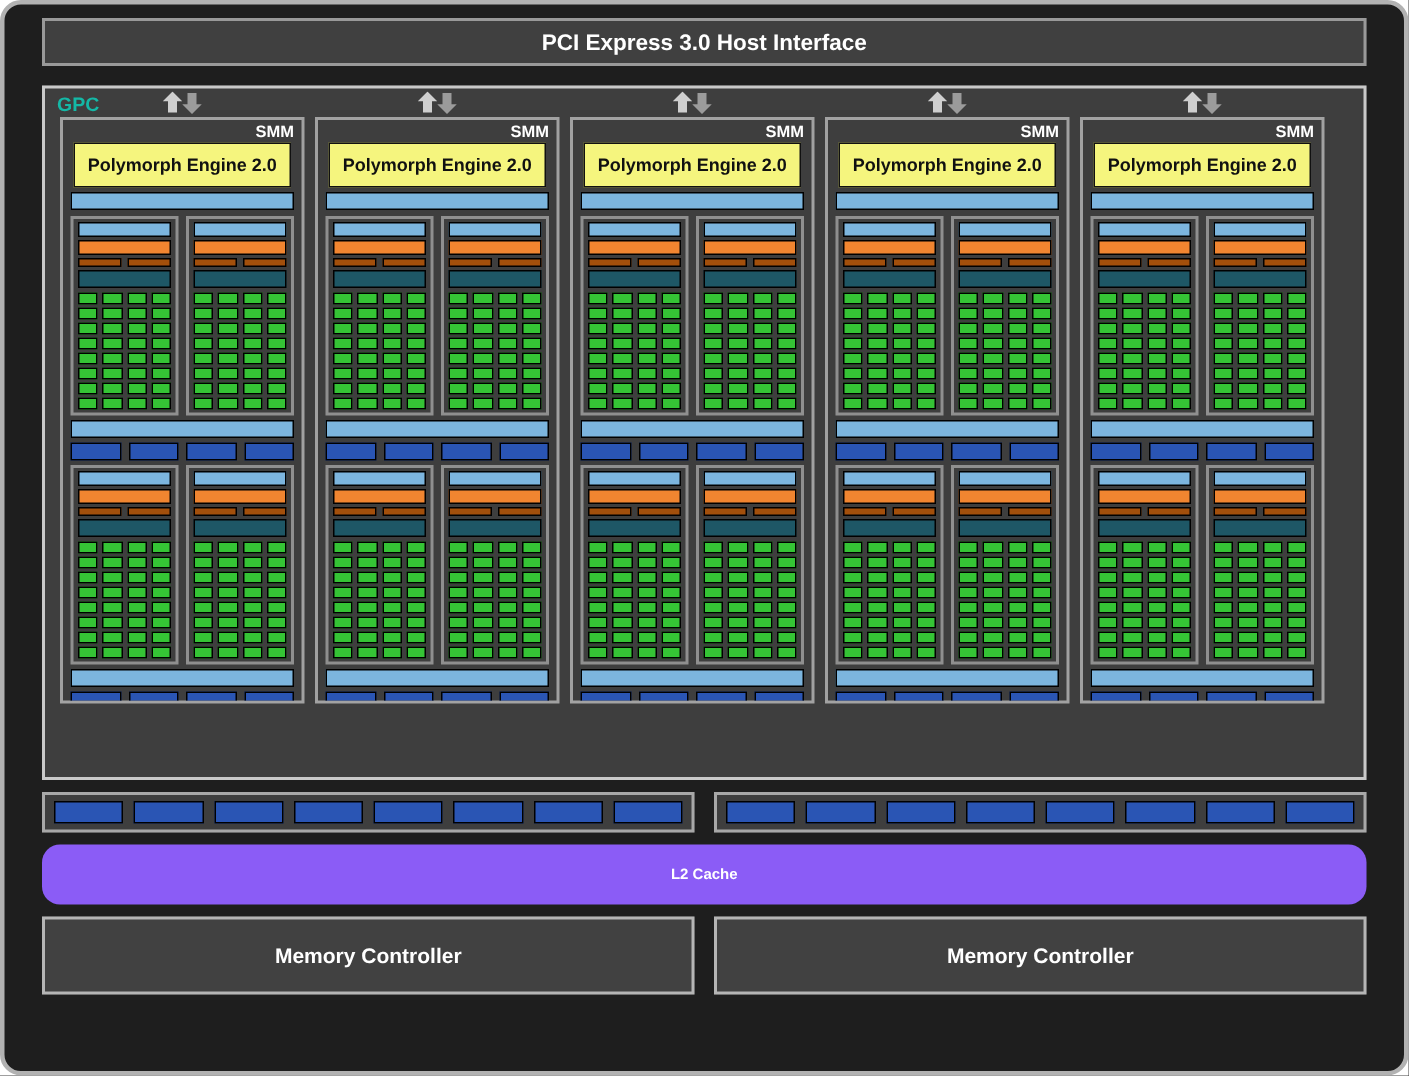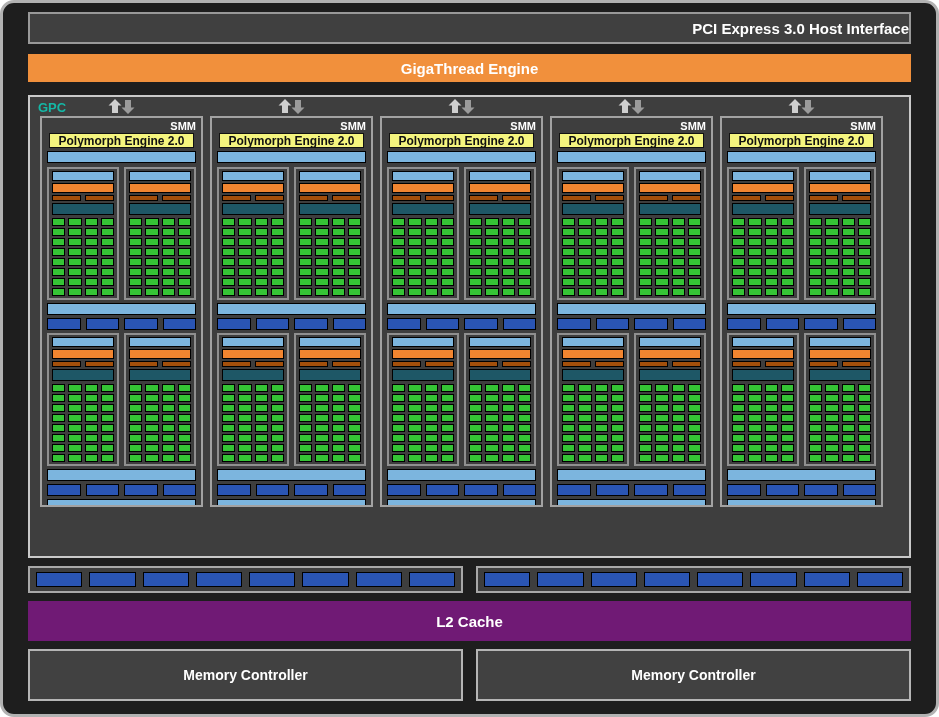--- a/index.html
+++ b/index.html
@@ -17,21 +17,21 @@
     border-radius: 14px;
     overflow: hidden;
   }
   .bar-dark {
     margin: 9px 25px 0 25px;
     height: 32px;
     background: #404040;
     border: 2px solid #999999;
     color: #ffffff;
     font-size: 15px;
-    display: flex; align-items: center; justify-content: flex-end;
+    display: flex; align-items: center; justify-content: center;
   }
   .bar-orange {
     margin: 10px 25px 0 25px;
     height: 28px;
     background: #F1903C;
     color: #ffffff;
     font-size: 15px;
     display: flex; align-items: center; justify-content: center;
   }
   .gpc {
@@ -75,21 +75,21 @@
     border: 2px solid #a2a2a2;
     padding: 0 5px;
     overflow: hidden;
   }
   .smm-label {
     color: #ffffff; font-size: 11px;
     padding: 2px 0 1px 2px; height: 15px;
   }
   .poly-bar {
     margin: 0 2px 3px 2px;
-    height: 15px;
+    height: 30px;
     background: #F5F57E;
     border: 1px solid #111111;
     color: #111111; font-size: 12px;
     display: flex; align-items: center; justify-content: center;
   }
   .hbar { border: 1px solid #000000; }
   .hbar.light  { background: #7CB5DE; height: 12px; }
   .ibuf { margin-bottom: 4px; }
   .mid-light { margin: 3px 0; }
   .half { display: flex; gap: 5px; }
@@ -125,23 +125,23 @@
     flex: 1; height: 27px;
     background: #3E3E3E;
     border: 2px solid #a8a8a8;
     display: flex; gap: 7px;
     padding: 4px 6px;
   }
   .rop-unit { flex: 1; background: #2A55B4; border: 1px solid #000000; }
   .l2-bar {
     margin: 8px 25px 0 25px;
     height: 40px;
-    background: #701a75;
-    color: #ffffff; font-size: 15px;
-    display: flex; align-items: center; justify-content: center;
+    background: #8b5cf6;
+    color: #ffffff; font-size: 10px;
+    display: flex; align-items: center; justify-content: center; border-radius: 12px;
   }
   .mc-row {
     margin: 8px 25px 0 25px;
     display: flex; gap: 13px;
   }
   .mc {
     flex: 1; height: 52px;
     background: #414141;
     border: 2px solid #b5b5b5;
     color: #ffffff; font-size: 14px;
@@ -150,23 +150,20 @@
 </style>
 </head>
 <body>
 
 <div class="board">
 
   <div class="bar-dark">
     <span>PCI Express 3.0 Host Interface</span>
   </div>
 
-  <div class="bar-orange">
-    <span>GigaThread Engine</span>
-  </div>
 
   <div class="gpc">
     <div class="gpc-label">GPC</div>
     <div class="arrow-row">
         <div class="arrow-cell">
           <svg width="27" height="15" viewBox="0 0 27 15">
             <polygon points="7,0 13.5,6.5 10,6.5 10,14 4,14 4,6.5 0.5,6.5" fill="#cfcfcf"></polygon>
             <polygon points="20,15 13.5,8.5 17,8.5 17,1 23,1 23,8.5 26.5,8.5" fill="#9b9b9b"></polygon>
           </svg>
         </div>

